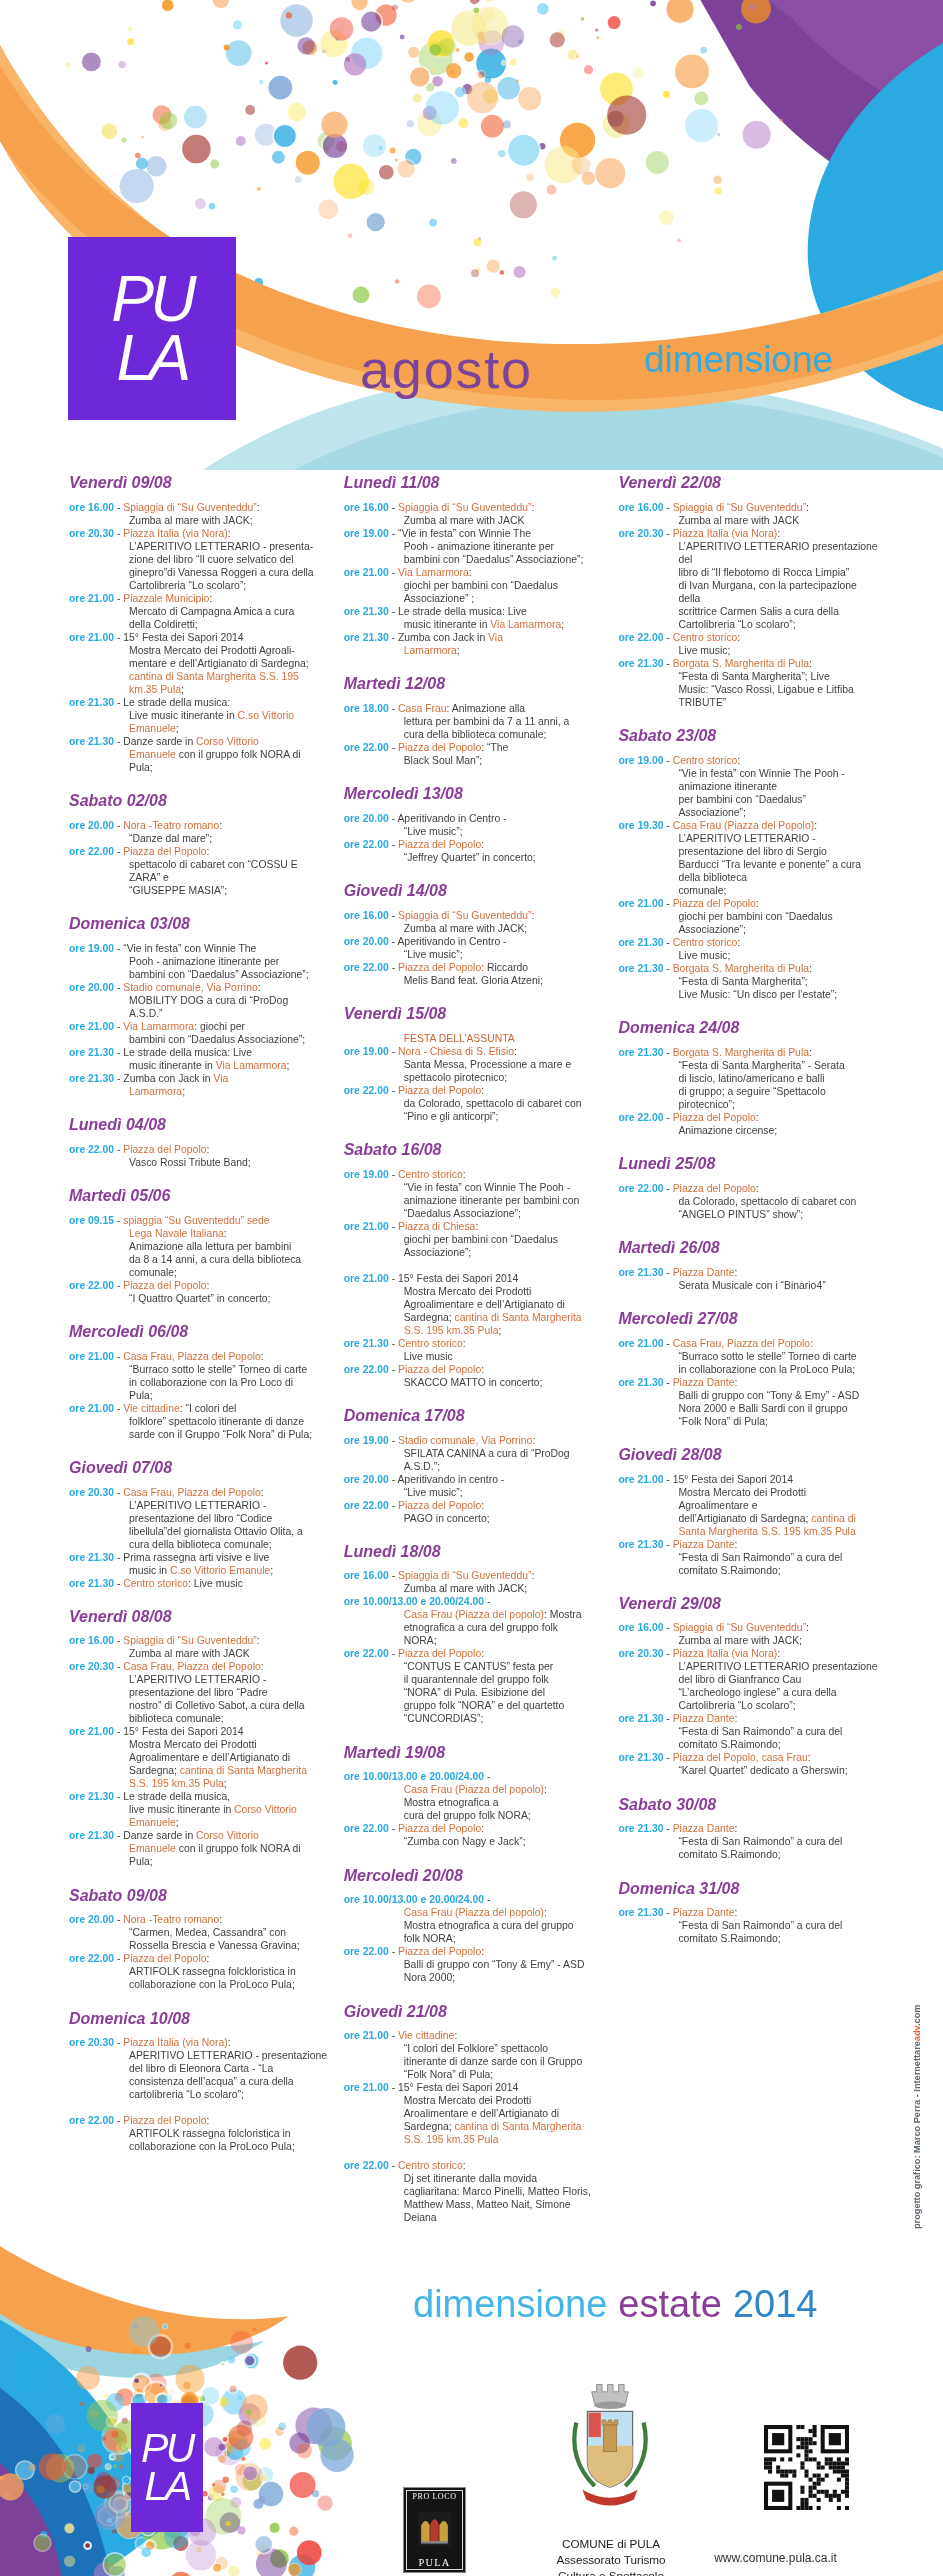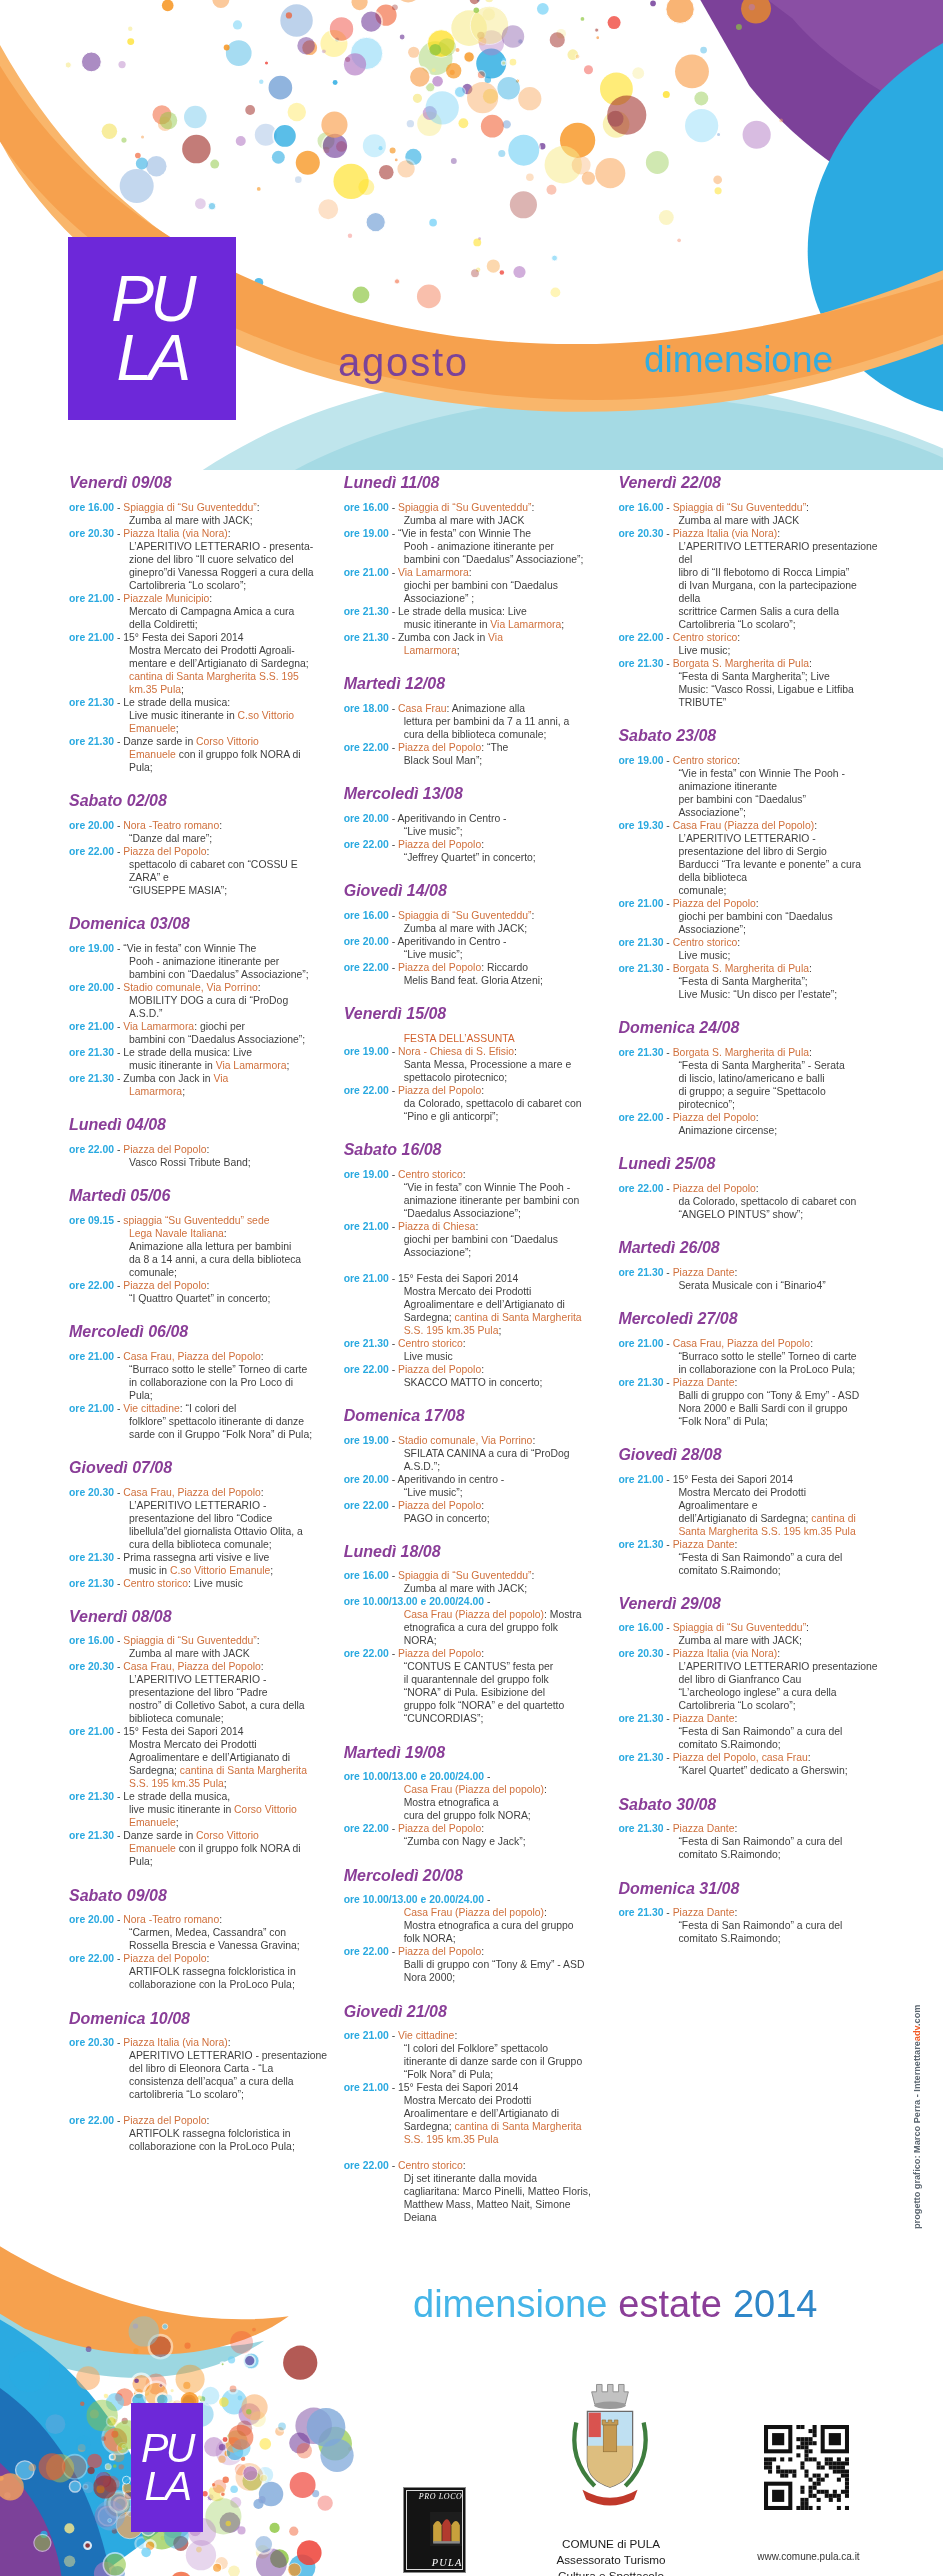--- a/index.html
+++ b/index.html
@@ -11,21 +11,21 @@
 
   
   .pula-logo{position:absolute;background:#6d28d9;color:#fff;display:flex;flex-direction:column;
              align-items:center;justify-content:center;text-align:center;}
   .pula-logo .l{font-style:italic;font-weight:400;letter-spacing:-3.7px;line-height:.92;}
   #logo-header{left:68px;top:237px;width:168px;height:183px;}
   #logo-header .l{font-size:64px;}
   #logo-footer{left:131px;top:2403px;width:72px;height:129px;}
   #logo-footer .l{font-size:41px;letter-spacing:-2.5px;}
 
-  .month{position:absolute;left:338px;top:342px;font-size:40px;line-height:1;color:#7B4399;
+  .month{position:absolute;left:360px;top:342px;font-size:54px;line-height:1;color:#7B4399;
          letter-spacing:1.8px;}
   .brand{position:absolute;left:622px;top:338px;width:233px;text-align:center;color:#35ACDE;
          font-size:37px;line-height:44px;}
 
   
   .columns{position:absolute;left:69px;top:474px;width:812px;display:flex;gap:14.7px;}
   .col{flex:0 0 260px;width:260px;}
   .day{margin-bottom:18.4px;}
   .day-title{color:#8A3E98;font-size:16px;font-weight:bold;font-style:italic;margin:0 0 8.6px 0;}
   .event{font-size:10.4px;line-height:13px;color:#3F3F3F;padding-left:60px;text-indent:-60px;
@@ -37,31 +37,31 @@
   .s-loc{color:#D0703C;}
   .s-locb{color:#D2622F;font-weight:normal;}
   .s-txt{color:#3F3F3F;}
 
   
   .footer-brand{position:absolute;left:413px;top:2283px;font-size:38px;display:flex;gap:11px;}
   .fb1{color:#45B5E8;} .fb2{color:#8A3E98;} .fb3{color:#2E86C8;}
 
   .proloco{position:absolute;left:403px;top:2487px;width:63px;height:86px;background:#141414;
            border:1.2px solid #8a8a8a;box-sizing:border-box;color:#fff;display:flex;flex-direction:column;
-           align-items:flex-end;justify-content:space-between;padding:3.7px 2.5px;font-style:italic;}
+           align-items:center;justify-content:space-between;padding:3.7px 2.5px;}
   .proloco .inner-border{position:absolute;inset:1.8px;border:0.6px solid #ddd;pointer-events:none;}
   .proloco .pl1{font-size:8px;letter-spacing:0.6px;font-family:"Liberation Serif","DejaVu Serif",serif;}
   .proloco .pl2{font-size:10.4px;letter-spacing:1.2px;font-family:"Liberation Serif","DejaVu Serif",serif;}
 
   .comune-text{position:absolute;left:525px;top:2536px;width:172px;text-align:center;color:#1c1c1c;
                font-size:11.7px;line-height:16px;}
   .crest{position:absolute;left:558px;top:2373px;}
 
   .qr{position:absolute;left:764px;top:2425px;width:85px;height:85px;background:#fff;}
-  .website{position:absolute;left:735px;top:2551px;width:147px;text-align:center;font-size:10px;color:#333;}
+  .website{position:absolute;left:702px;top:2551px;width:147px;text-align:center;font-size:12px;color:#333;}
 
   .credit{position:absolute;left:912px;top:2229px;width:289px;transform:rotate(-90deg);
           transform-origin:0 0;font-size:9.2px;font-weight:bold;color:#5B6670;}
   .credit .adv{color:#F15A24;}
 </style>
 </head>
 <body>
 
 <svg id="header-art" class="art" width="943" height="470" viewBox="0 0 1535 765">
   <path d="M1140,0 L1535,0 L1535,355 C1430,330 1300,240 1220,140 Z" fill="#7C4199"></path>

